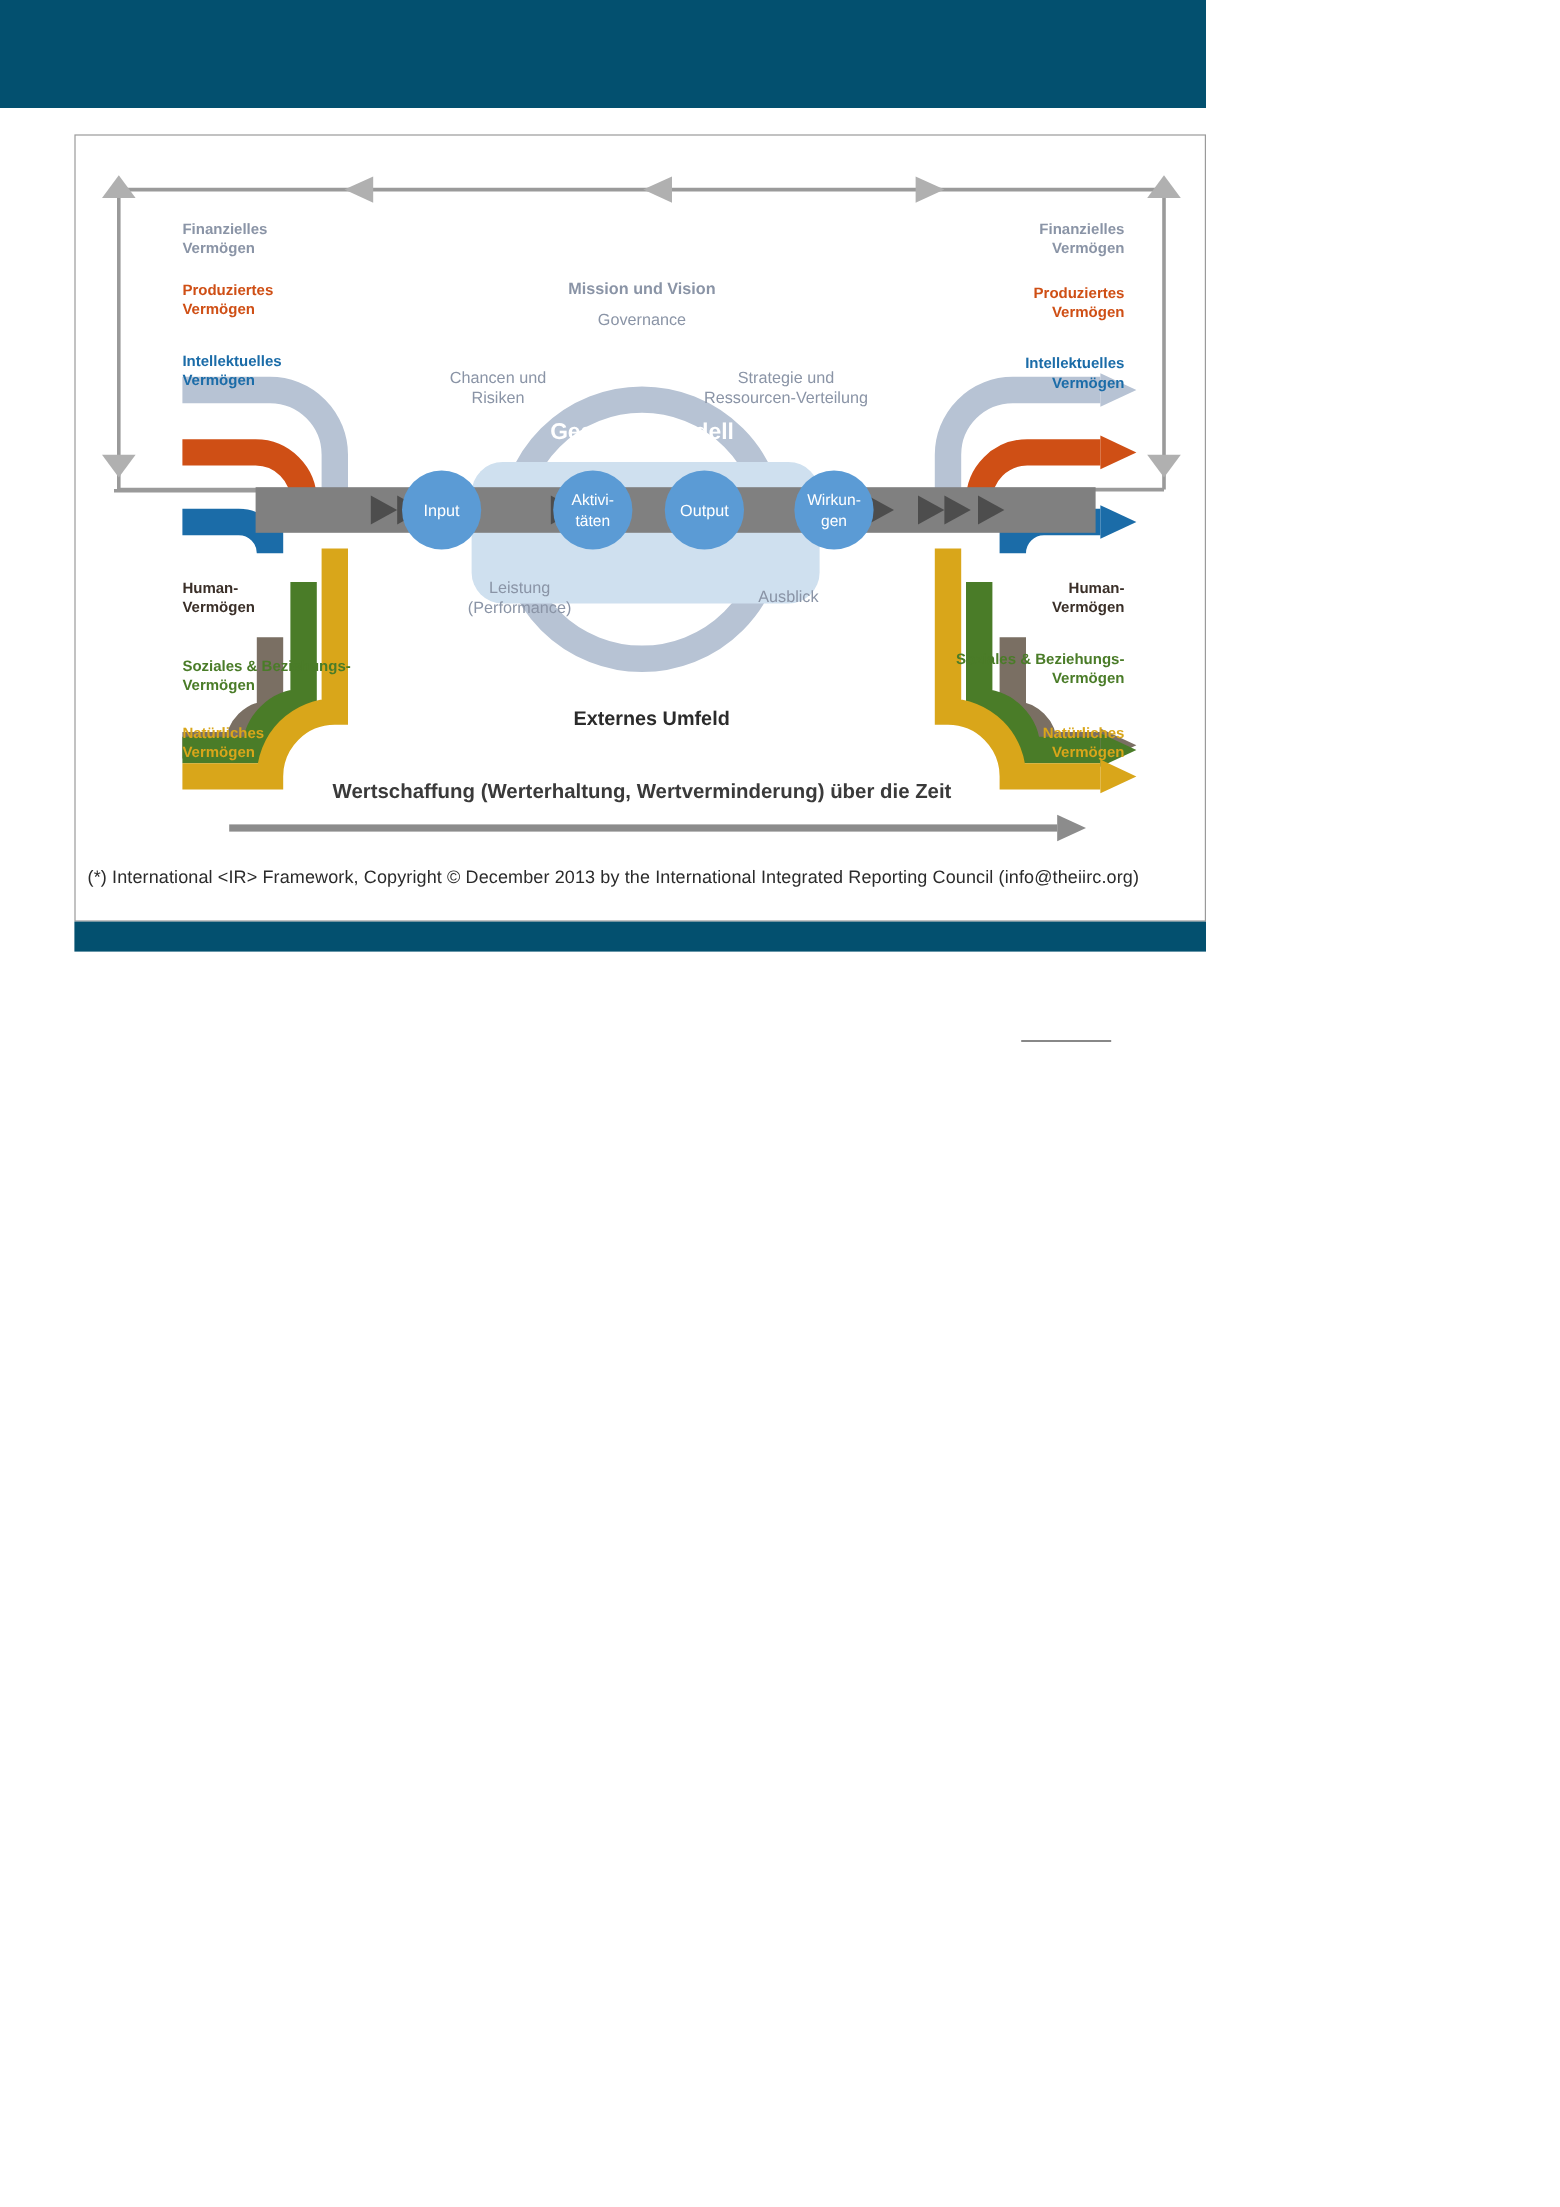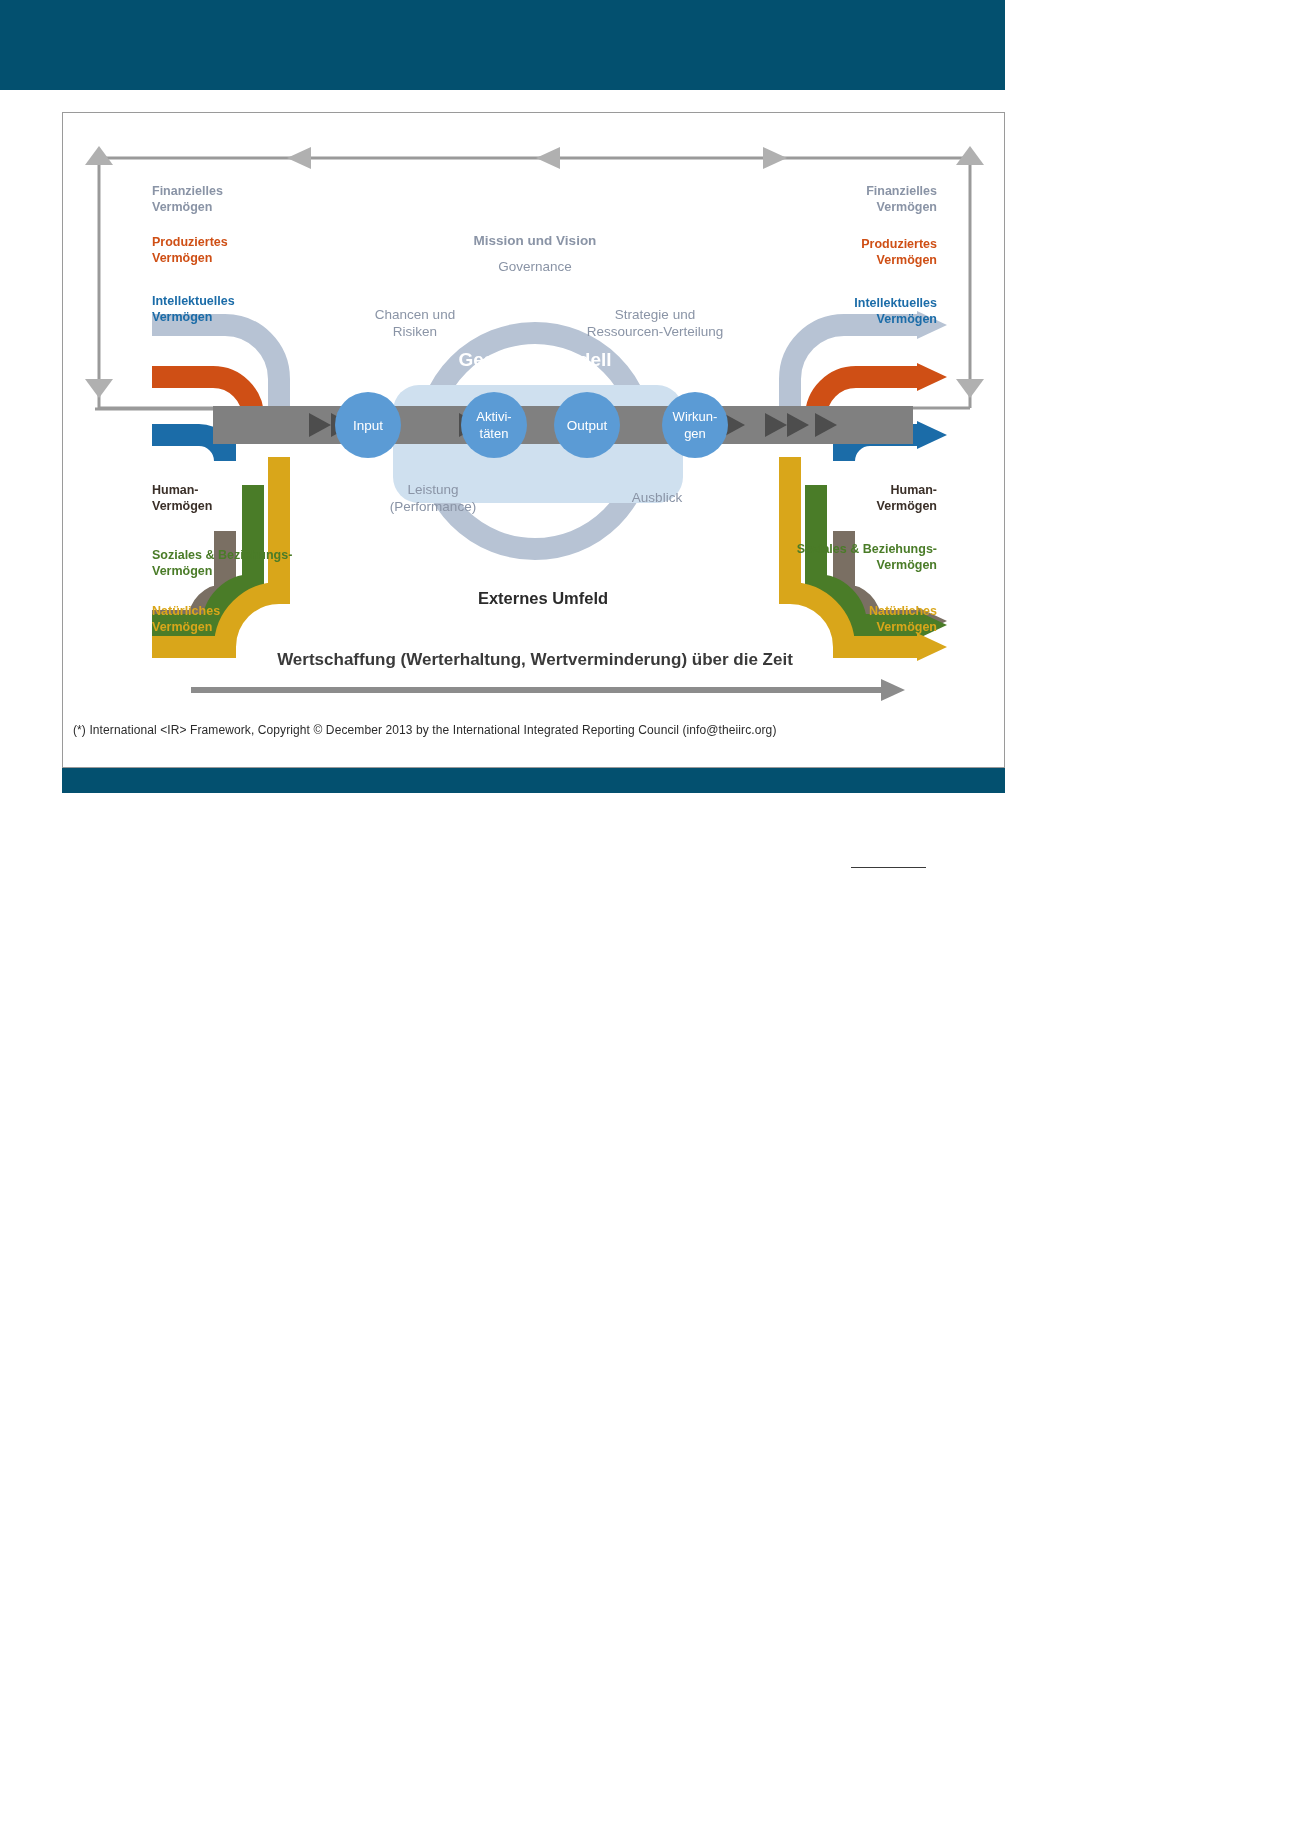--- a/index.html
+++ b/index.html
@@ -20,21 +20,21 @@
     background:#03506f;
   }
   .figure-frame {
     position:absolute; left:62px; top:112px; width:943px; height:656px;
     background:#ffffff; border:1px solid #9a9a9a;
   }
   .svg-wrap { position:absolute; left:0; top:0; width:943px; height:656px; }
   svg { display:block; }
   .footnote {
     position:absolute; left:73px; top:723px;
-    font-size:12px; color:#2b2b2b; letter-spacing:0.1px;
+    font-size:15px; color:#2b2b2b; letter-spacing:0.1px;
     white-space:nowrap;
   }
   .under-rule {
     position:absolute; left:851px; top:867px; width:75px; height:0;
     border-top:1px solid #3a3a3a;
   }
 </style>
 </head>
 <body>
 

